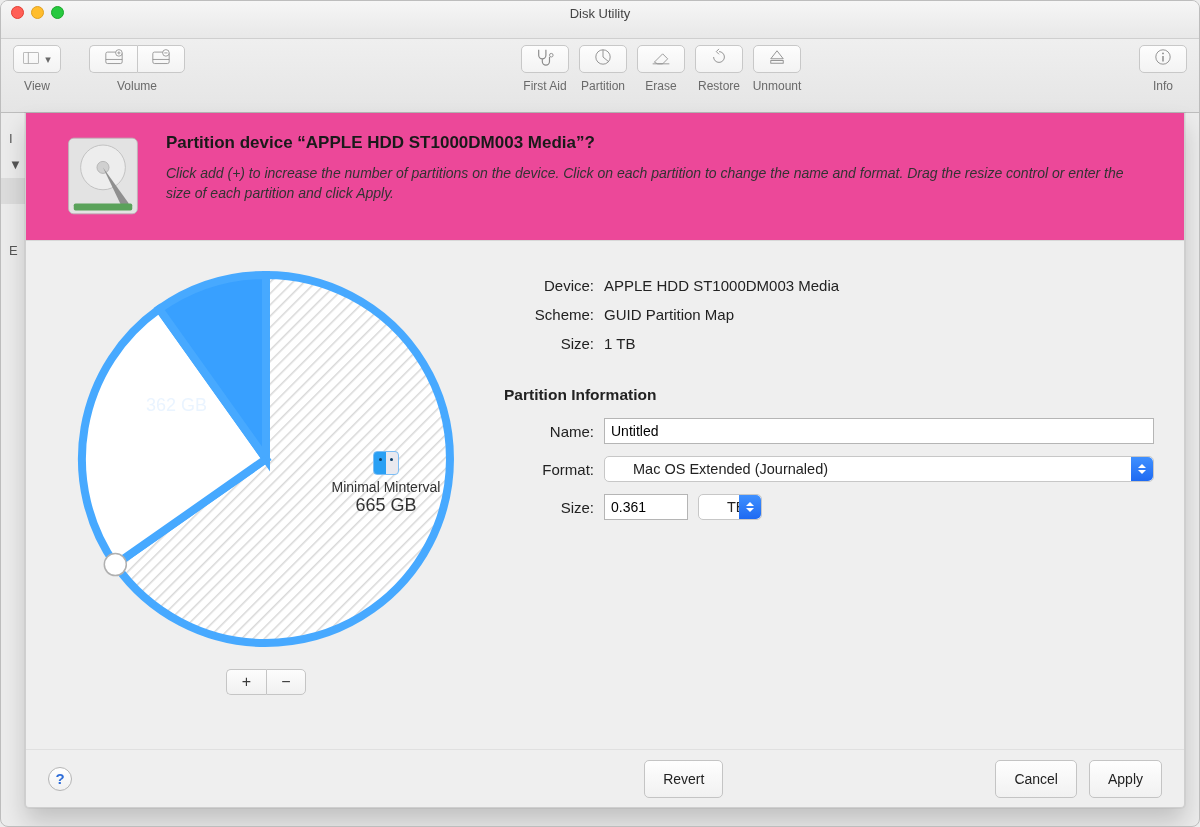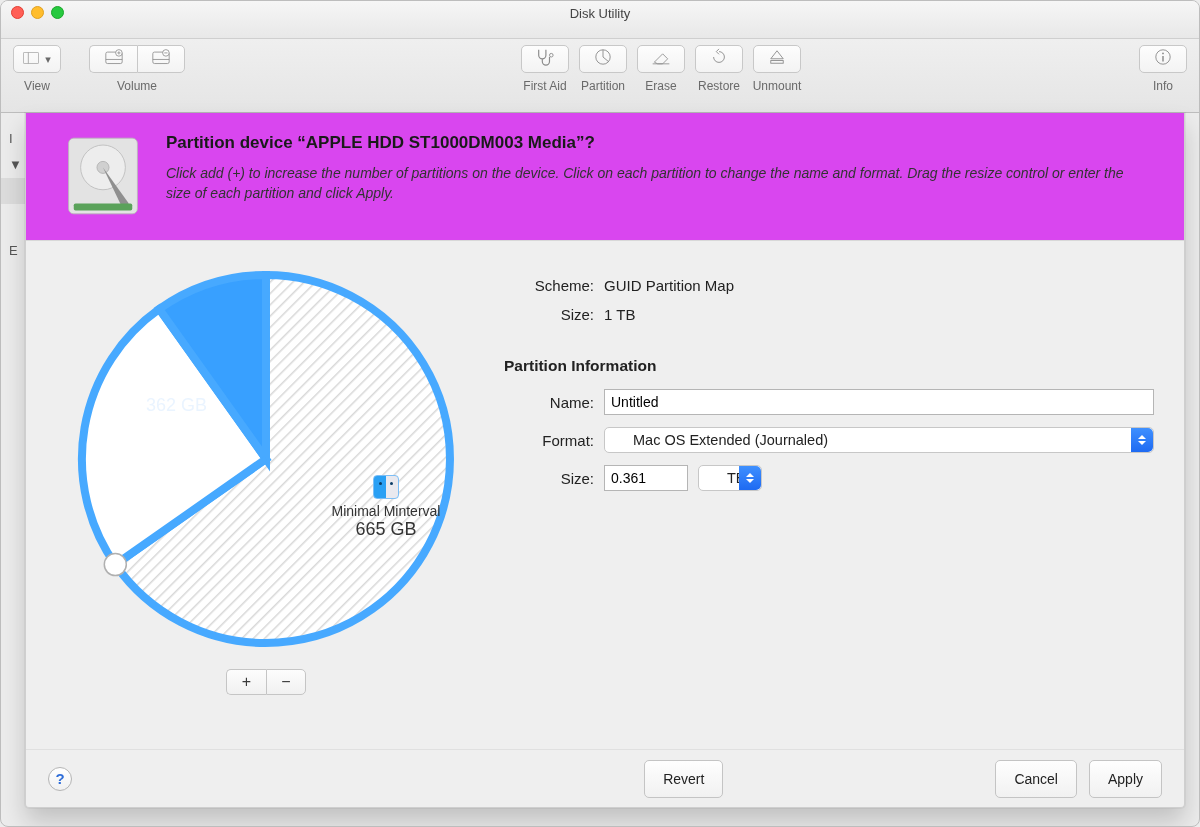--- a/index.html
+++ b/index.html
@@ -100,21 +100,21 @@
     box-shadow: 0 14px 24px rgba(0,0,0,.18), 0 0 0 1px rgba(0,0,0,.04);
     border-radius: 0 0 4px 4px;
     display: flex;
     flex-direction: column;
     overflow: hidden;
   }
   .sheet-header {
     padding: 20px 34px 18px 34px;
     display: flex;
     gap: 20px;
-    background: #d946ef;
+    background: #ec4899;
     border-bottom: 1px solid #d8d8d8;
   }
   .hdd-icon { flex: 0 0 86px; }
   .hdd-icon svg { width: 86px; height: 86px; }
   .sheet-heading {
     font-weight: 600;
     font-size: 17px;
     color: #1a1a1a;
     margin-bottom: 10px;
   }
@@ -460,35 +460,39 @@
           <path d="M200 200 L49.3 305.6" stroke="#47a9ff" stroke-width="6"></path>
 
           <circle cx="49.3" cy="305.6" r="11" fill="#ffffff" stroke="#b0b0b0" stroke-width="1.5"></circle>
         </svg>
 
         <div class="pie-label sel" style="left:80px; top:120px;">
           <span>Untitled</span>
           <span class="sub">362 GB</span>
         </div>
 
-        <div class="pie-label" style="left:250px; top:216px; width:140px;">
+        <div class="pie-label" style="left:250px; top:192px; width:140px;">
           <div class="finder-mini"></div>
           <span>Minimal Minterval</span>
           <span class="sub">665 GB</span>
         </div>
       </div>
 
       <div class="add-remove">
         <button>+</button>
         <button>−</button>
       </div>
     </div>
 
     <div class="info-col">
 
+      <div class="kv-row">
+        <div class="kv-label">Device:</div>
+        <div class="kv-val">APPLE HDD ST1000DM003 Media</div>
+      </div>
       <div class="kv-row">
         <div class="kv-label">Scheme:</div>
         <div class="kv-val">GUID Partition Map</div>
       </div>
       <div class="kv-row">
         <div class="kv-label">Size:</div>
         <div class="kv-val">1 TB</div>
       </div>
 
       <div class="spacer-v"></div>

